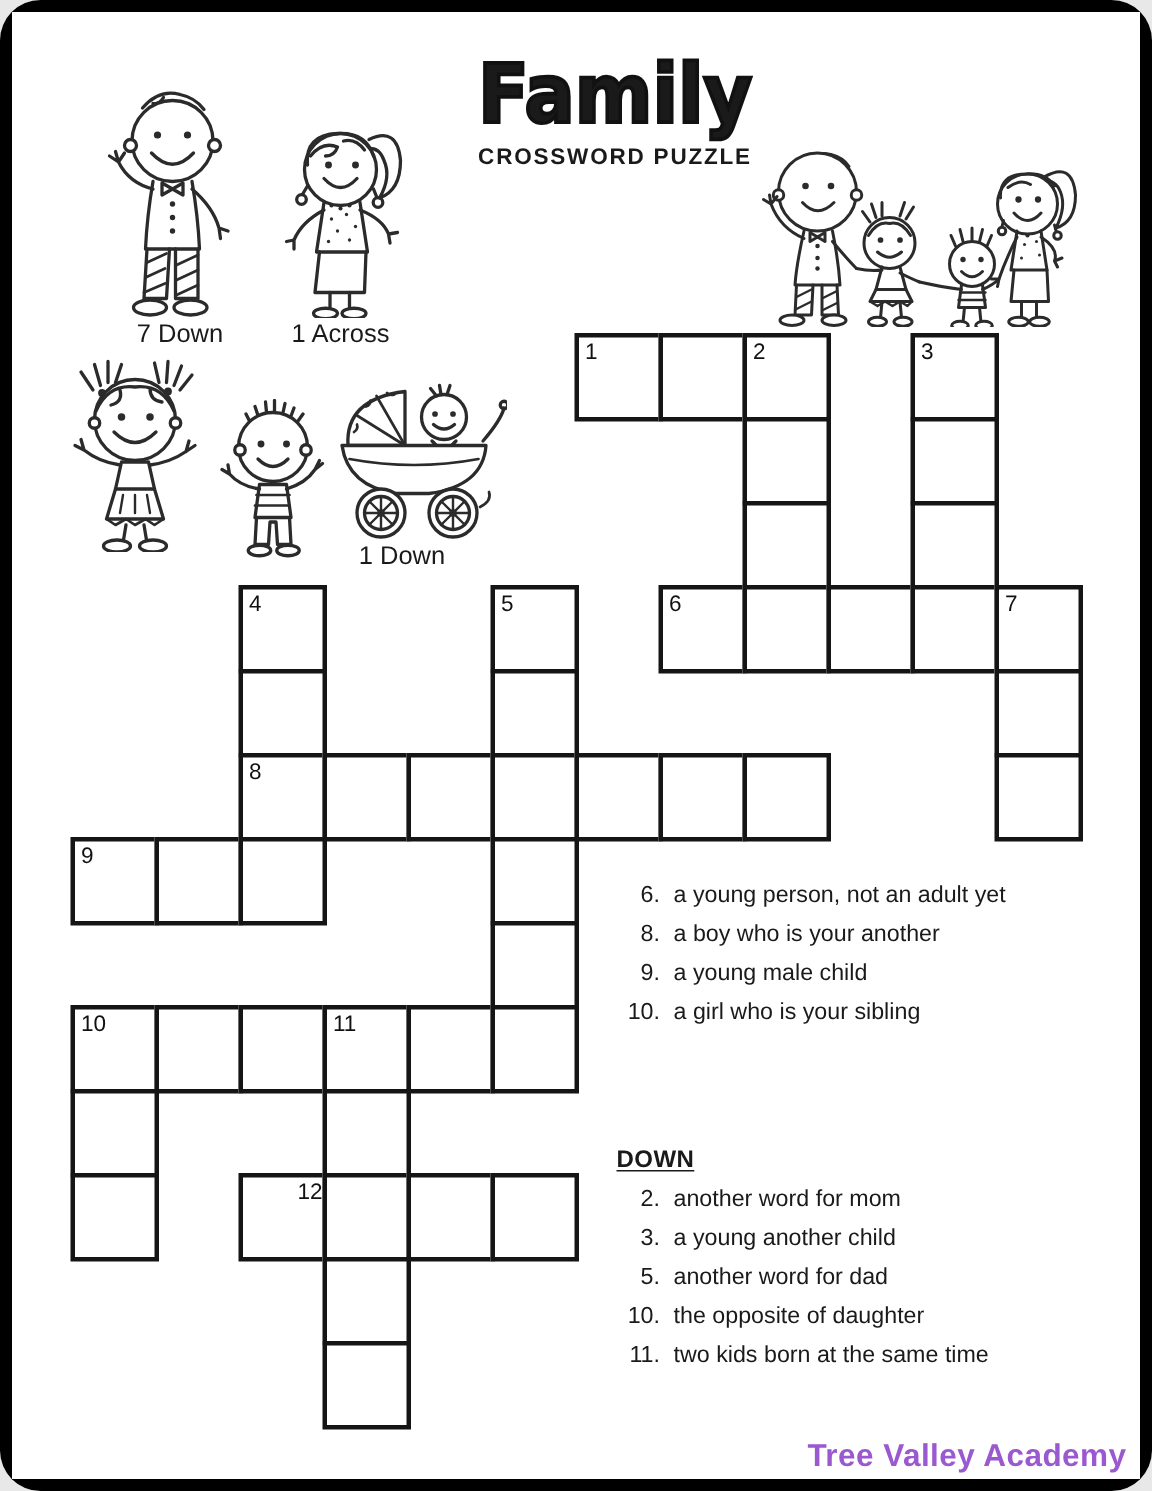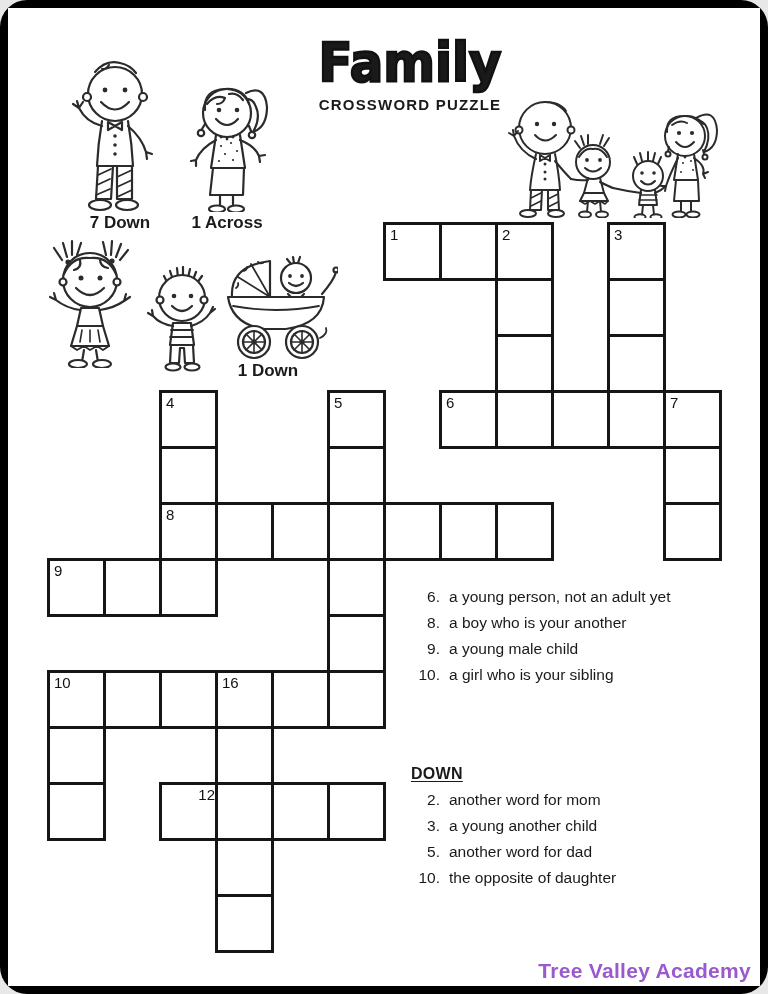--- a/index.html
+++ b/index.html
@@ -13,21 +13,21 @@
   .header{position:absolute;left:255px;top:36px;width:310px;text-align:center;}
   .title{
     font-family:"DejaVu Sans",sans-serif;font-weight:bold;font-size:54px;line-height:1;
     letter-spacing:0px;-webkit-text-stroke:2.5px #111;transform:scaleX(.92);transform-origin:center;
   }
   .subtitle{margin-top:6px;font-size:15px;font-weight:bold;letter-spacing:1.2px;}
 
   
   .fig{position:absolute;}
   .fig svg{display:block;}
-  .fig-label{position:absolute;font-size:17px;font-weight:bold;text-align:center;z-index:5;}
+  .fig-label{position:absolute;font-size:17px;font-weight:normal;text-align:center;z-index:5;}
 
   
   .grid{position:absolute;left:47px;top:222px;z-index:2;}
   .cell{
     position:absolute;width:59px;height:59px;box-sizing:border-box;
     border:3px solid #151515;background:#fff;
   }
   .cellnum{
     display:block;margin:2px 0 0 4px;font-size:15px;line-height:1;
     font-family:"Liberation Sans",sans-serif;color:#111;
@@ -315,21 +315,21 @@
       <div class="cell" style="left: 56px; top: 336px;"></div>
       <div class="cell" style="left: 112px; top: 336px;"></div>
       <div class="cell" style="left: 280px; top: 336px;"></div>
       <div class="cell" style="left: 280px; top: 392px;"></div>
       <div class="cell" style="left: 0px; top: 448px;">
         <span class="cellnum">10</span>
       </div>
       <div class="cell" style="left: 56px; top: 448px;"></div>
       <div class="cell" style="left: 112px; top: 448px;"></div>
       <div class="cell" style="left: 168px; top: 448px;">
-        <span class="cellnum">16</span>
+        <span class="cellnum">11</span>
       </div>
       <div class="cell" style="left: 224px; top: 448px;"></div>
       <div class="cell" style="left: 280px; top: 448px;"></div>
       <div class="cell" style="left: 0px; top: 504px;"></div>
       <div class="cell" style="left: 168px; top: 504px;"></div>
       <div class="cell" style="left: 0px; top: 560px;"></div>
       <div class="cell" style="left: 112px; top: 560px; text-align: right;">
         <span class="cellnum">12</span>
       </div>
       <div class="cell" style="left: 168px; top: 560px;"></div>
@@ -372,17 +372,21 @@
           <span class="clue-text">a young another child</span>
         </div>
         <div class="clue">
           <span class="clue-num">5.</span>
           <span class="clue-text">another word for dad</span>
         </div>
         <div class="clue">
           <span class="clue-num">10.</span>
           <span class="clue-text">the opposite of daughter</span>
         </div>
+        <div class="clue">
+          <span class="clue-num">11.</span>
+          <span class="clue-text">two kids born at the same time</span>
+        </div>
       </div>
   </div>
 
   <div class="brand" style="color: rgb(155, 89, 208); margin-left: 19px;">Tree Valley Academy</div>
 </div>
 
 </body></html>

